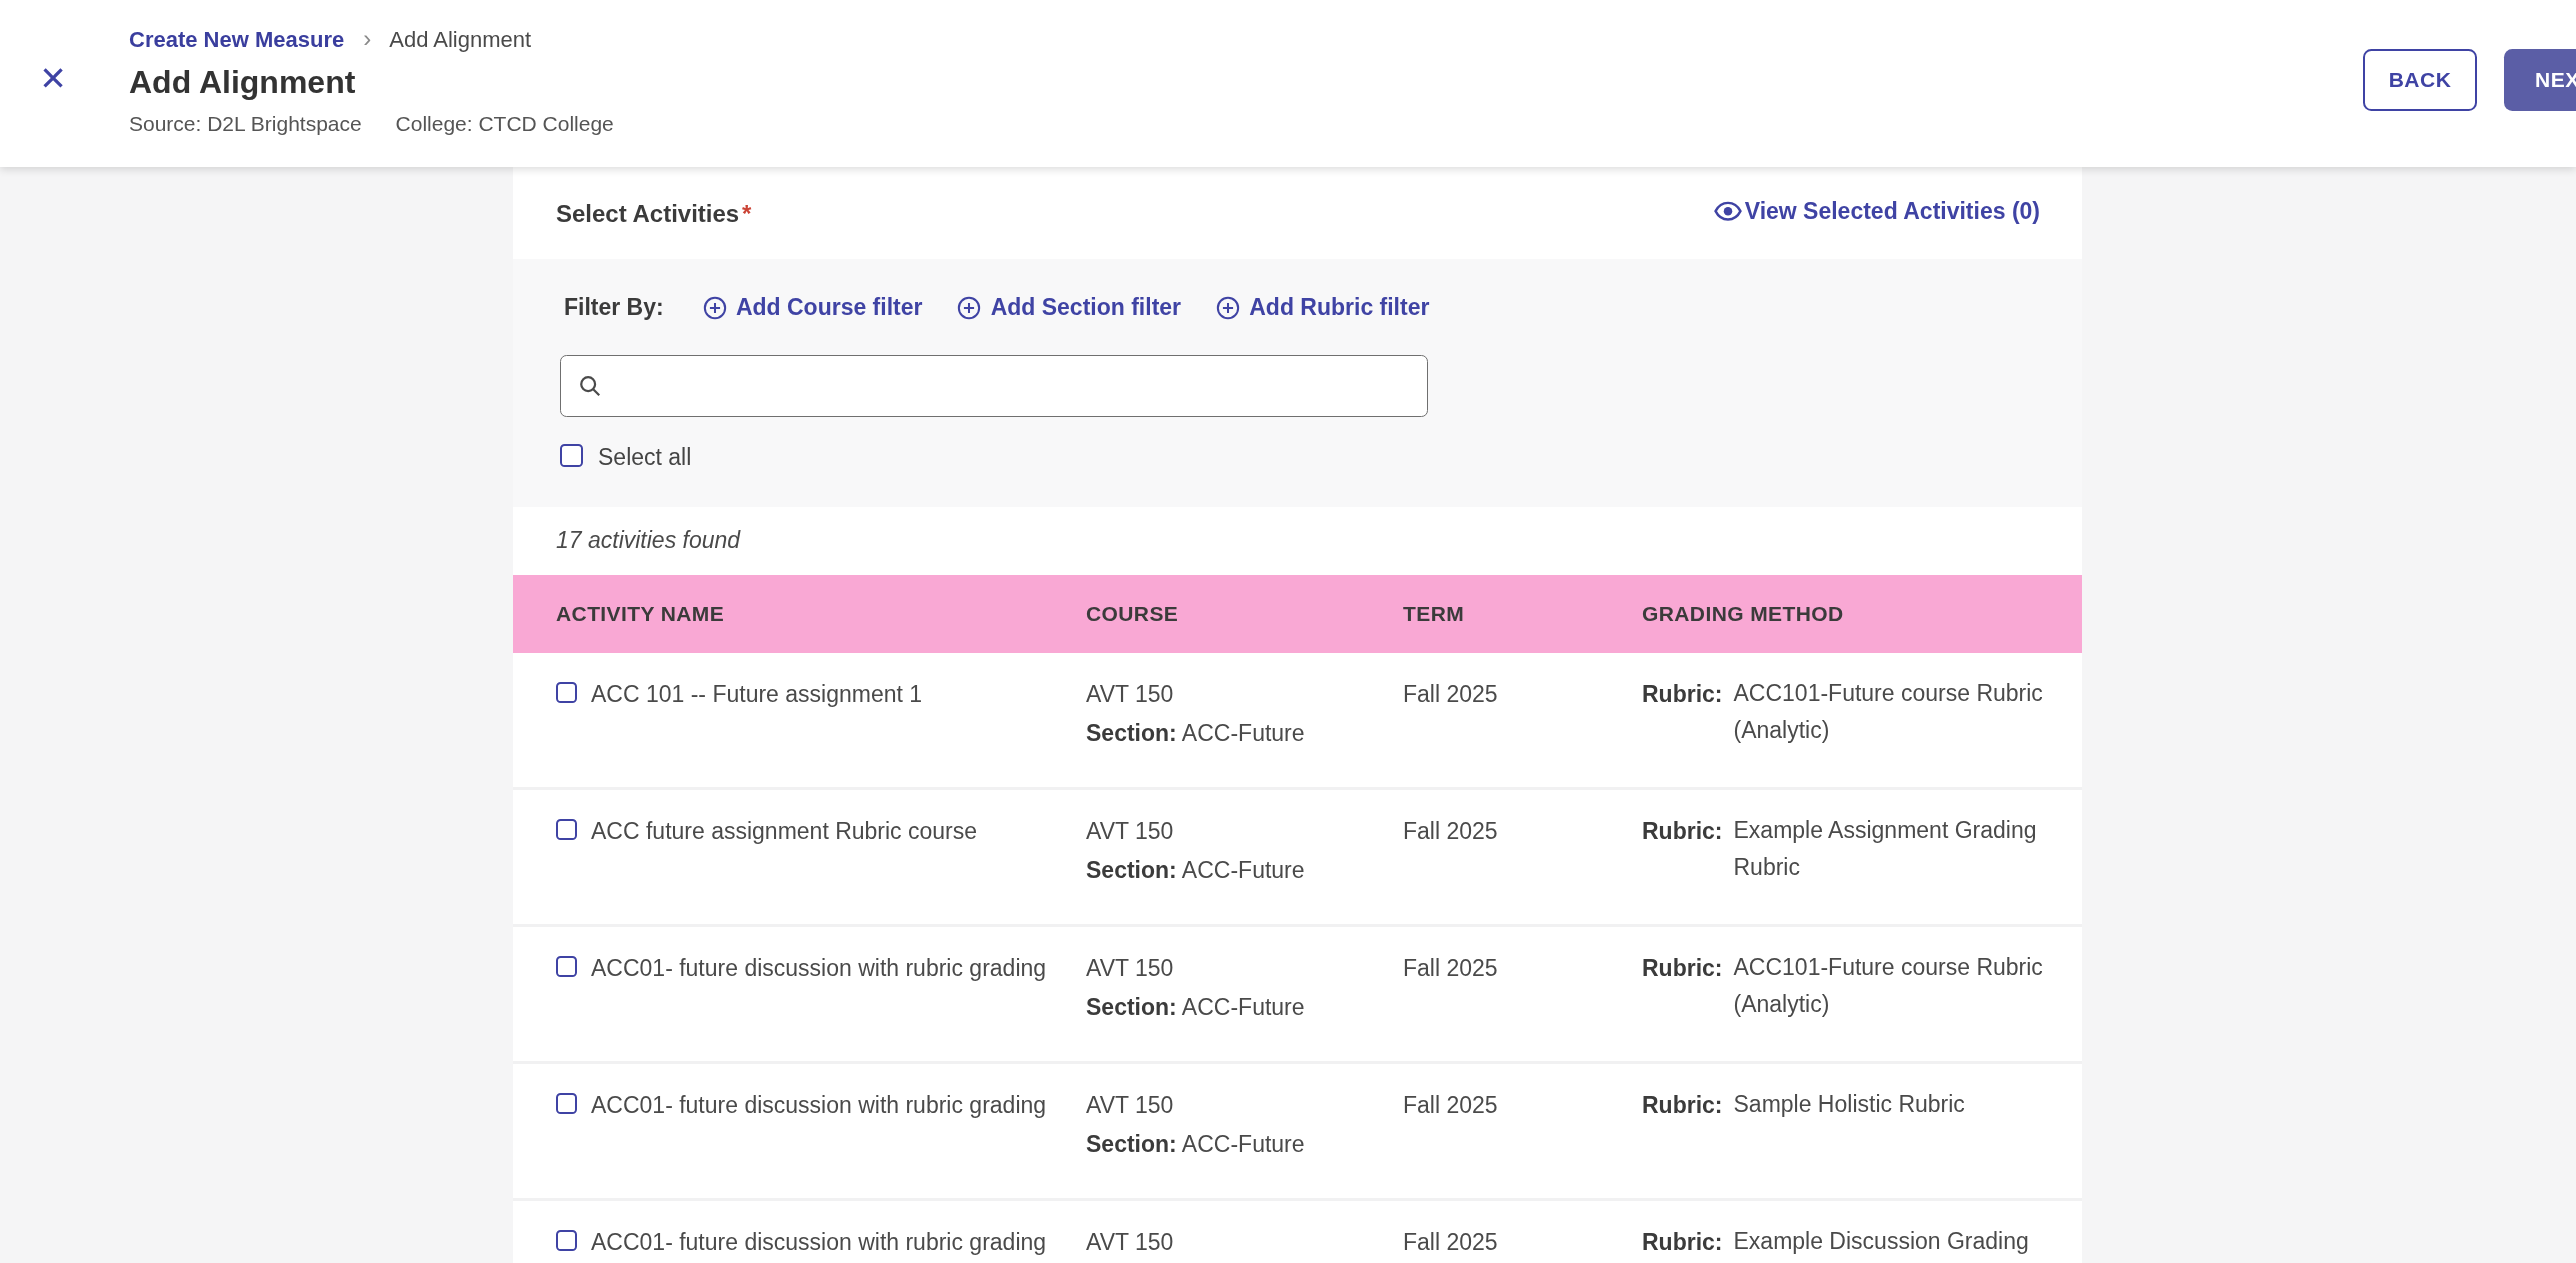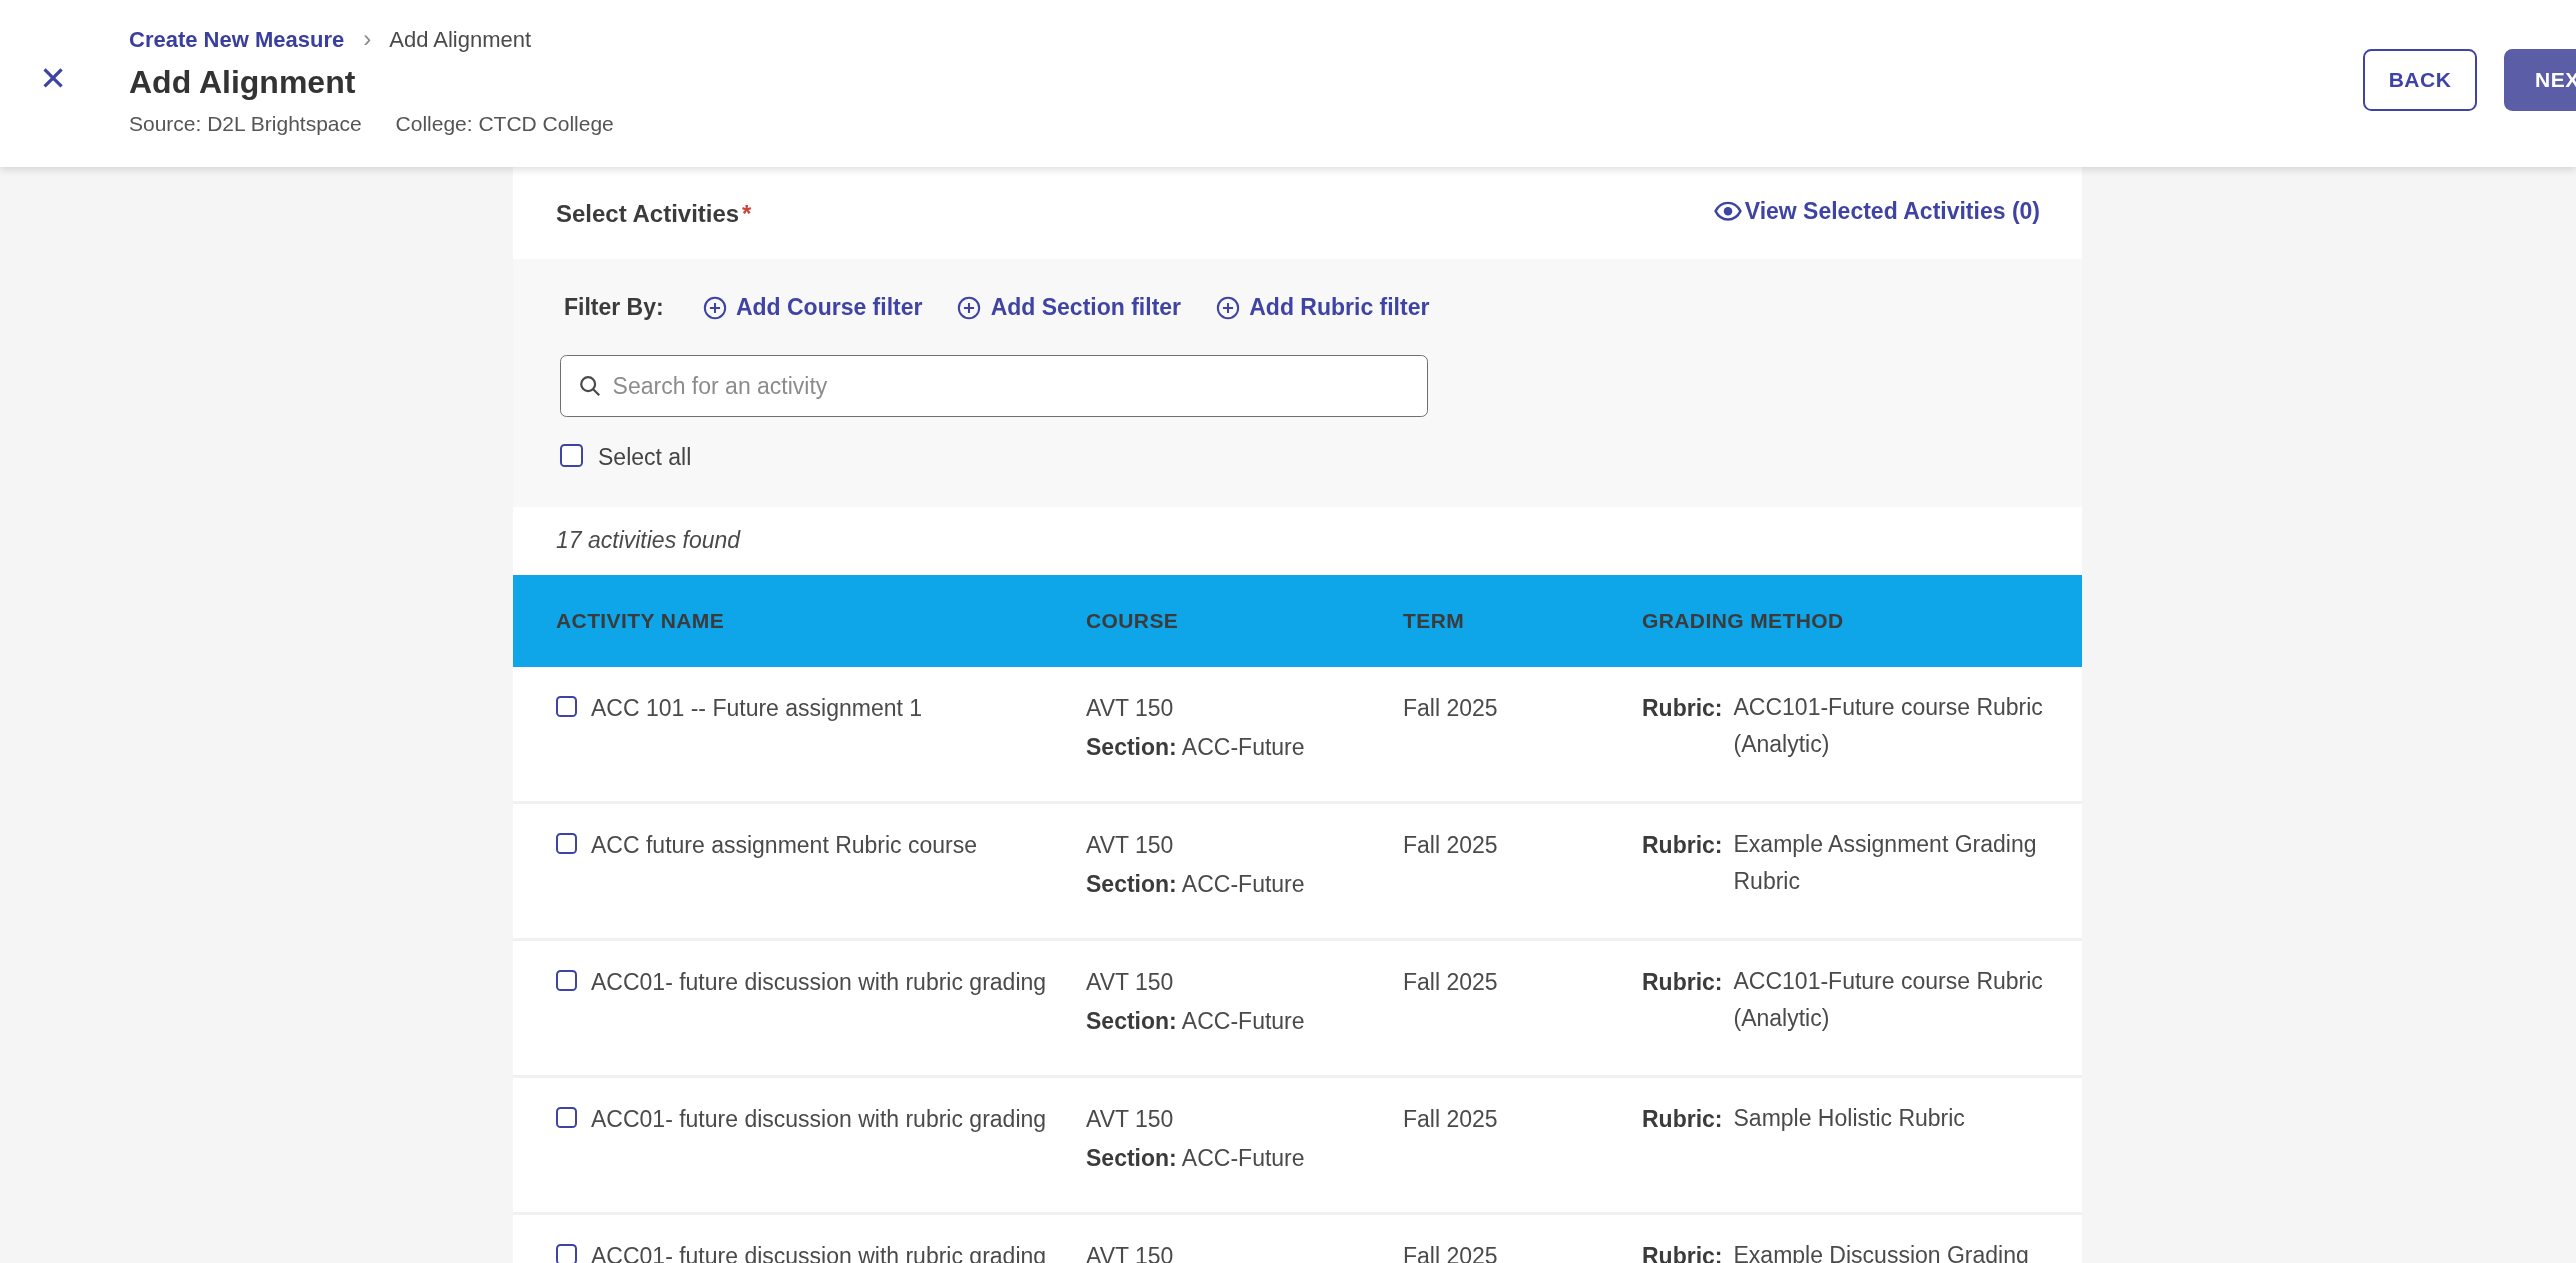--- a/index.html
+++ b/index.html
@@ -55,21 +55,21 @@
   .checkbox { width:23px; height:23px; border:2.3px solid #3f43a4; border-radius:4.6px;
     background:#ffffff; flex:0 0 auto; }
   .selectall-label { font-size:23px; color:#444444; }
 
   .count-strip { position:relative; height:68px; background:#ffffff; }
   .results-count { position:absolute; left:43px; top:20.3px; font-style:italic;
     font-size:23px; color:#4a4a4a; }
 
   .grid-cols { display:grid; grid-template-columns:530px 317px 239px 1fr;
     padding-left:43px; }
-  .table-header { background:#0ea5e9; height:92px; align-items:center; }
+  .table-header { background:#f9a8d4; height:78px; align-items:center; }
   .th { font-size:21px; font-weight:bold; color:#3b3b3b; letter-spacing:0.4px; }
 
   .table-row { background:#ffffff; border-bottom:3.7px solid #f1f1f2;
     padding-top:22px; padding-bottom:22px; min-height:137px; }
   .cell { font-size:23px; line-height:39px; color:#4a4a4a; }
   .cell-activity { display:flex; align-items:flex-start; padding-right:37px; }
   .row-checkbox { width:21px; height:21px; border:2.3px solid #3f43a4; border-radius:4.6px;
     background:#ffffff; flex:0 0 auto; margin-top:7.4px; margin-right:14px; cursor:pointer; }
   .lbl { font-weight:bold; color:#3b3b3b; }
   .cell-grading { display:flex; align-items:flex-start; padding-right:37px; }
@@ -153,21 +153,20 @@
       </button>
     </div>
 
     <div class="search-box">
       <span>
         <svg class="icon-svg" width="24" height="24" viewBox="0 0 26 26">
           <circle cx="11" cy="11" r="7.5" fill="none" stroke="#4a4a4a" stroke-width="2.4"></circle>
           <path d="M16.5 16.5 L23 23" stroke="#4a4a4a" stroke-width="2.4"></path>
         </svg>
       </span>
-      <input type="text" value="" placeholder="Search for an activity" style="">
     </div>
 
     <div class="selectall-row">
       <span class="checkbox"></span>
       <span class="selectall-label">Select all</span>
     </div>
   </div>
 
   <div class="count-strip">
     <div class="results-count">17 activities found</div>

